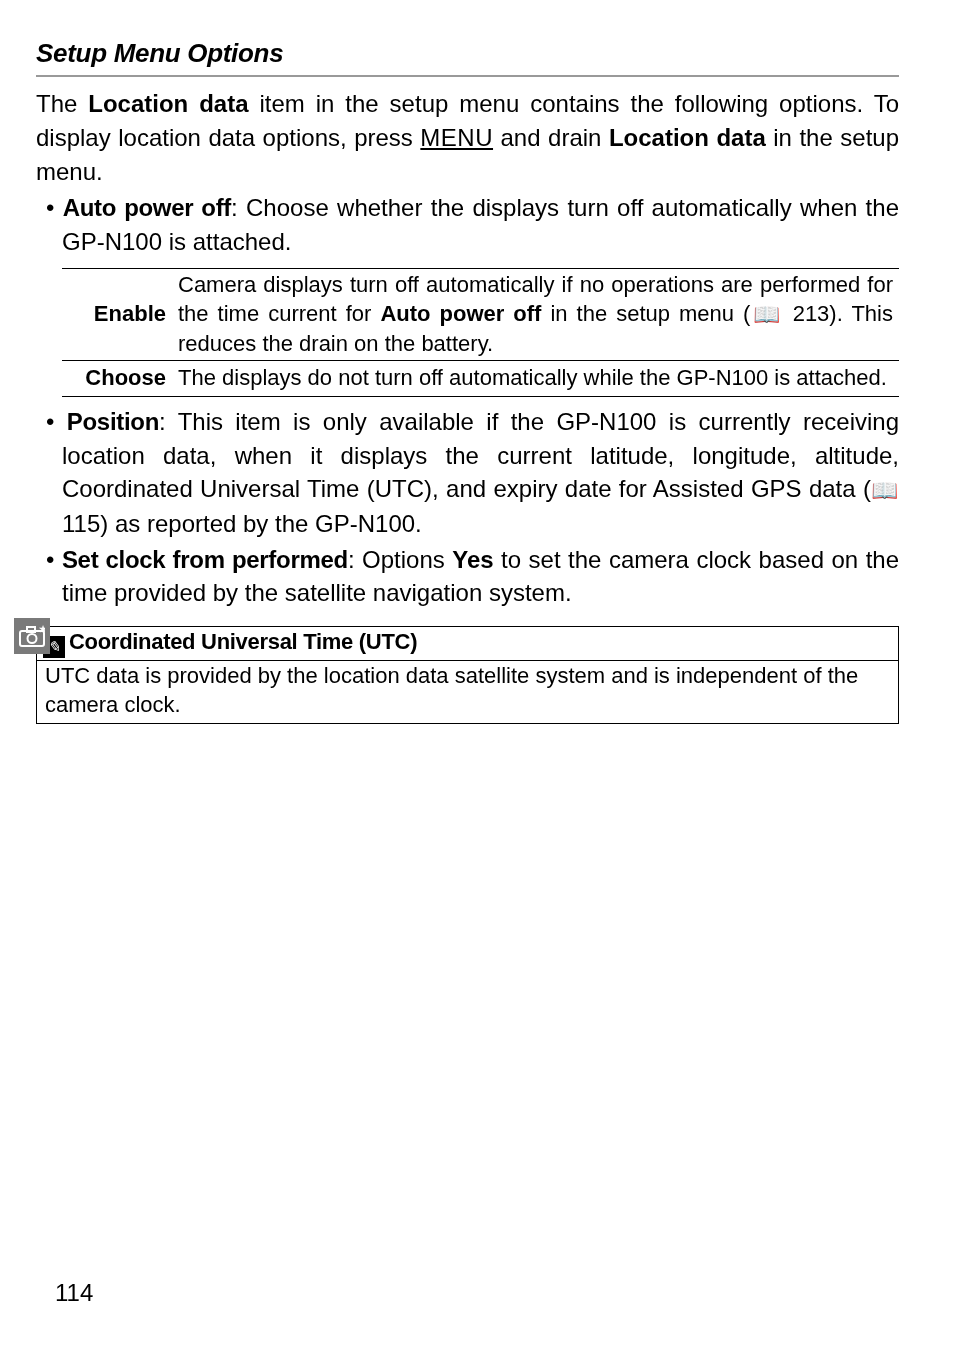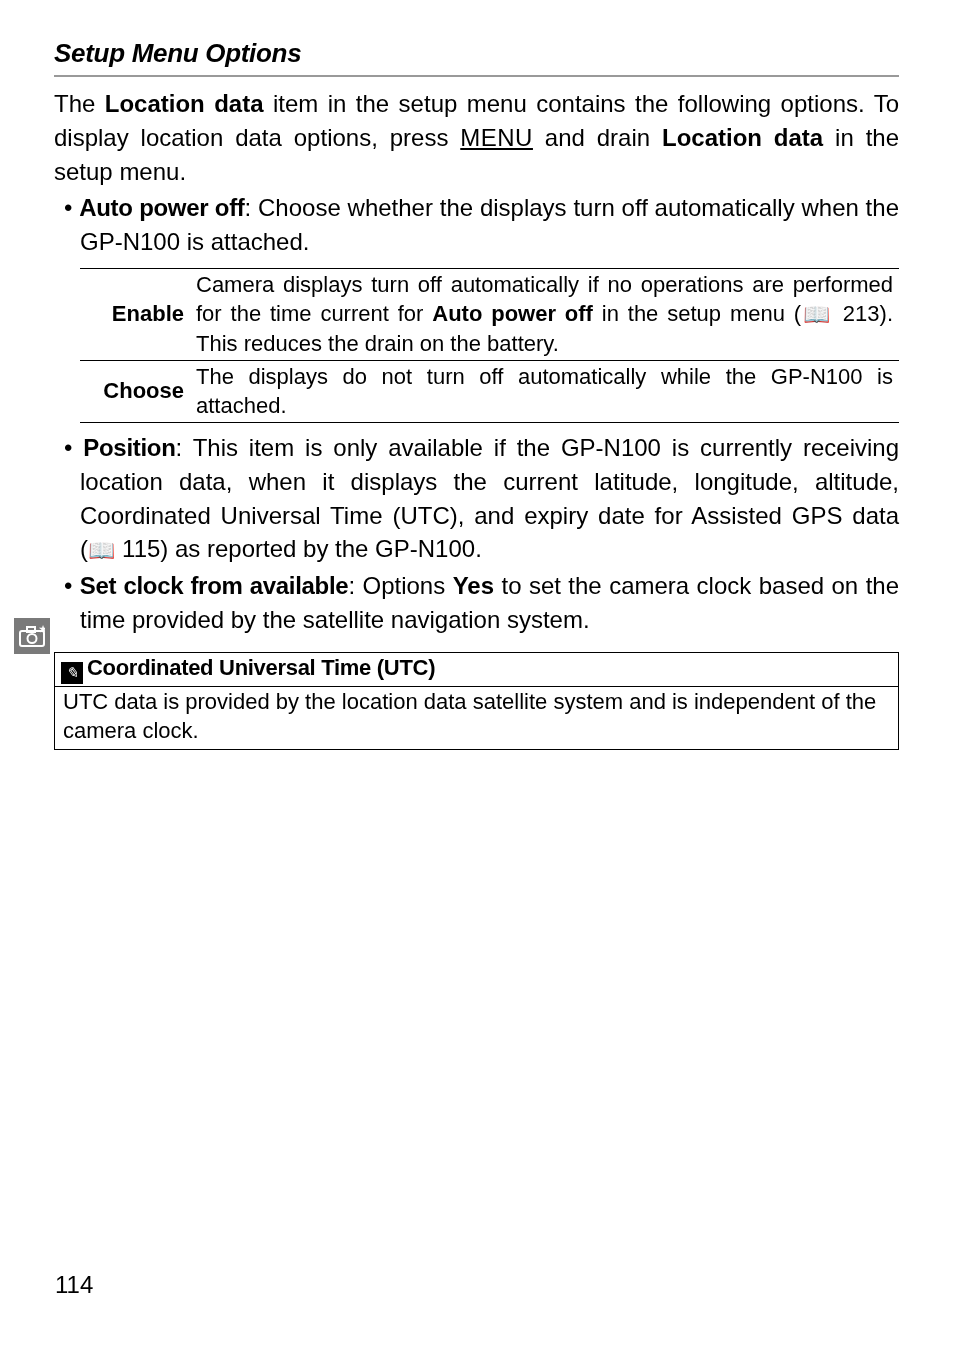--- a/index.html
+++ b/index.html
@@ -9,21 +9,21 @@
     }
     body {
       width: 954px;
       height: 1345px;
       background: #ffffff;
       font-family: "Segoe UI", Arial, sans-serif;
       color: #000000;
       position: relative;
     }
     .content {
-      padding: 38px 55px 0 54px;
+      padding: 38px 55px 0 36px;
     }
     .heading {
       font-size: 26px;
       font-weight: bold;
       font-style: italic;
       letter-spacing: -0.3px;
       margin-bottom: 6px;
     }
     .heading-rule {
       border: none;
@@ -125,21 +125,21 @@
       color: #fff;
       display: flex;
       align-items: center;
       justify-content: center;
     }
     .side-tab svg { display: block; }
 
     .page-num {
       position: absolute;
       left: 55px;
-      bottom: 46px;
+      bottom: 38px;
       font-size: 24px;
     }
   </style>
 </head>
 <body>
 
 <div class="content">
   <div class="heading">Setup Menu Options</div>
   <hr class="heading-rule">
 
@@ -165,21 +165,21 @@
         </tr>
       </tbody>
         </table>
     </li>
 
     <li>
       <span class="bold cond">Position</span><span>: This item is only available if the GP-N100 is currently receiving location data, when it displays the current latitude, longitude, altitude, Coordinated Universal Time (UTC), and expiry date for Assisted GPS data (</span><span class="book-icon">📖</span><span> 115) as reported by the GP-N100.</span>
     </li>
 
     <li>
-      <span class="bold cond">Set clock from available</span><span>: Options </span><span class="bold">Yes</span><span> to set the camera clock based on the time provided by the satellite navigation system.</span>
+      <span class="bold cond">Set clock from performed</span><span>: Options </span><span class="bold">Yes</span><span> to set the camera clock based on the time provided by the satellite navigation system.</span>
     </li>
   </ul>
 
   <div class="notebox">
     <div class="nb-head">
       <span class="pencil-icon">✎</span><span class="cond">Coordinated Universal Time (UTC)</span>
     </div>
     <div class="nb-body">UTC data is provided by the location data satellite system and is independent of the camera clock.</div>
   </div>
 </div>

